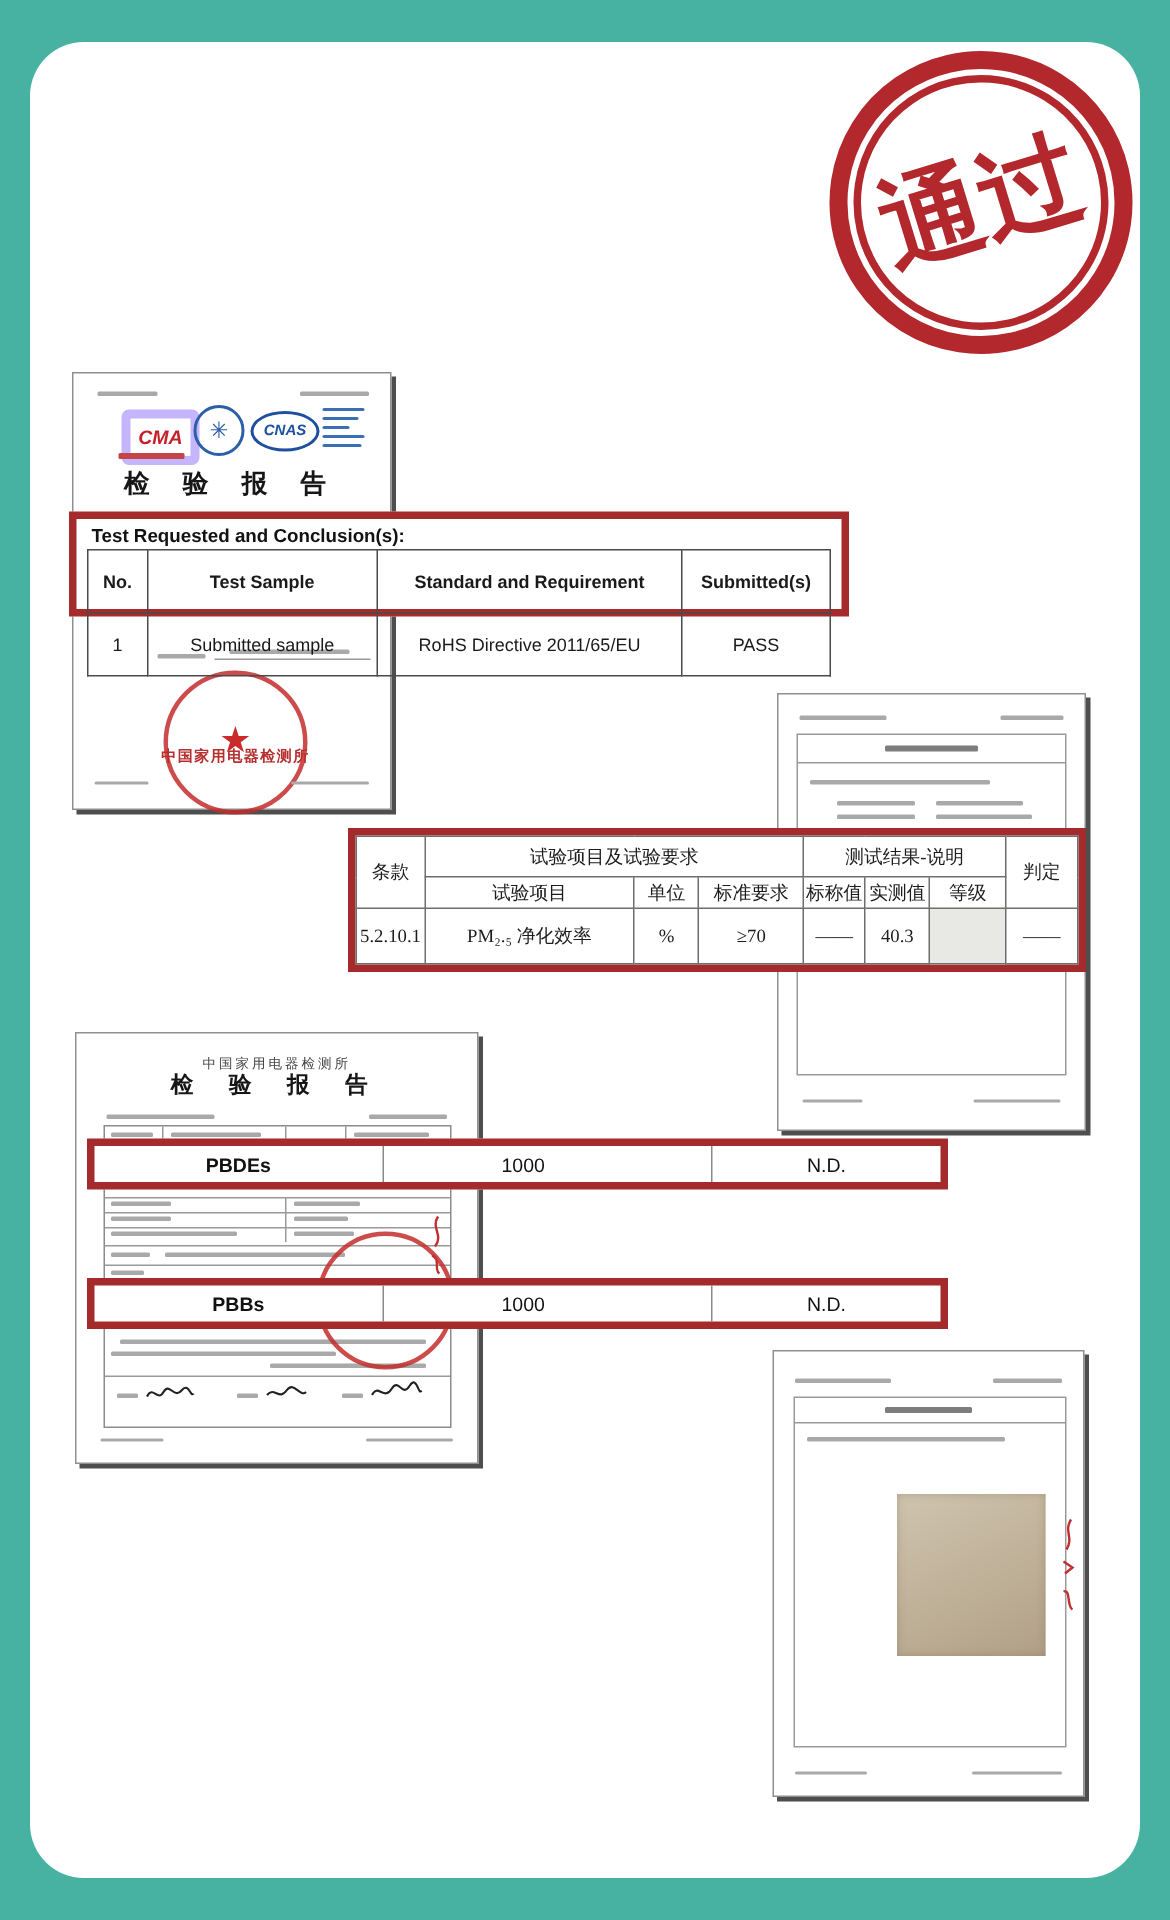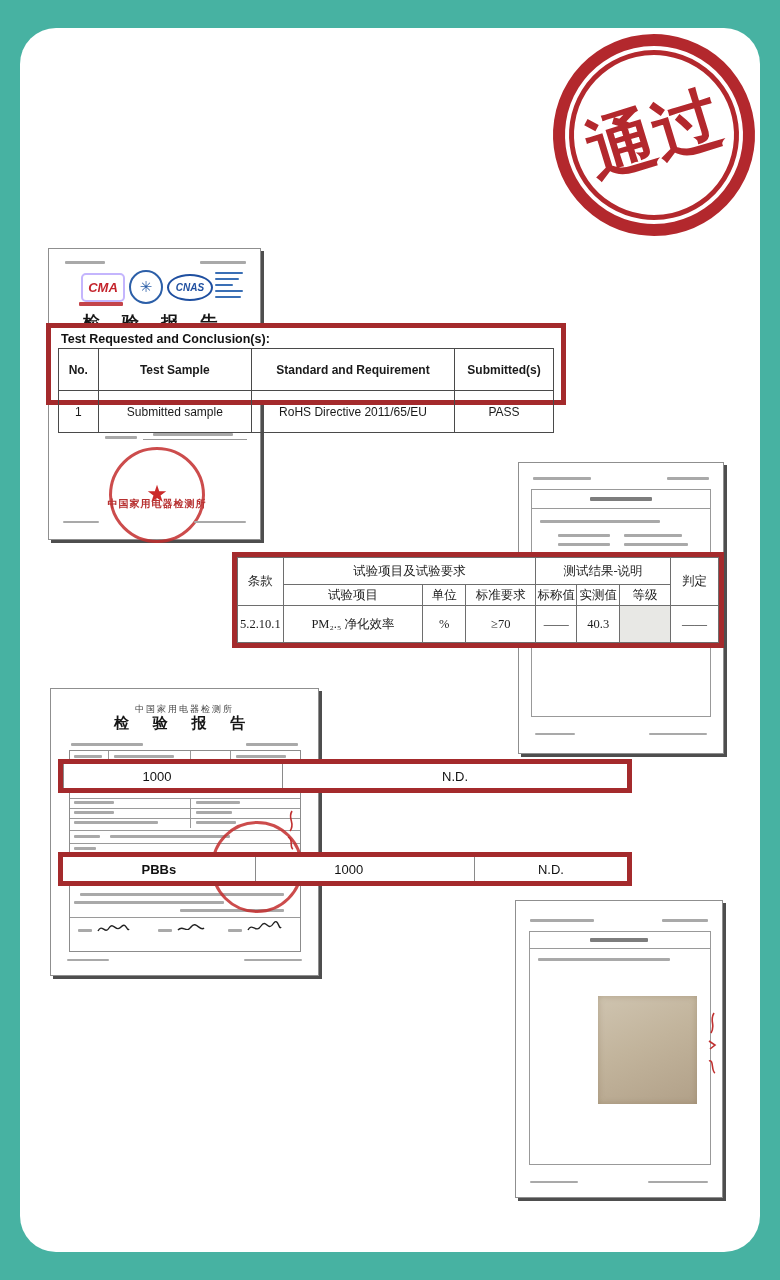--- a/index.html
+++ b/index.html
@@ -42,21 +42,21 @@
   .rtab th,.rtab td{border:1px solid #6e6e6e;text-align:center;font-weight:normal;padding:0;}
   .rtab .gray{background:#e8e8e5;}
   .band{position:absolute;left:58px;width:574px;height:34px;border:5px solid #A42A2C;background:#fff;
         z-index:6;box-sizing:border-box;display:flex;align-items:stretch;}
   .band-cell{display:flex;align-items:center;justify-content:center;font-size:13px;color:#111;}
   .band-cell.c1{flex:0 0 34%;font-weight:bold;}
   .band-cell.c2{flex:0 0 33%;border-left:1.5px solid #8a8a8a;}
   .band-cell.c3{flex:1;border-left:1.5px solid #8a8a8a;margin-left:32px;}
   
   .serif-title{font-family:"Liberation Serif",serif;font-weight:bold;color:#161616;text-align:center;}
-  .cma-logo{position:absolute;left:32px;top:24px;width:40px;height:25px;border:2px solid #c4b5fd;border-radius:5px;
+  .cma-logo{position:absolute;left:32px;top:24px;width:40px;height:25px;border:6px solid #c4b5fd;border-radius:5px;
             color:#C4232B;font-weight:bold;font-size:13px;display:flex;align-items:center;justify-content:center;font-style:italic;}
   .blue-circle{position:absolute;left:80px;top:21px;width:30px;height:30px;border:2px solid #2C5FA8;border-radius:50%;
             color:#2C5FA8;display:flex;align-items:center;justify-content:center;font-size:15px;}
   .cnas-logo{position:absolute;left:118px;top:25px;width:42px;height:23px;border:2px solid #1F4FA0;border-radius:50%;
             color:#1F4FA0;font-weight:bold;font-size:10px;font-style:italic;display:flex;align-items:center;justify-content:center;}
   .seal{position:absolute;border:3px solid rgba(195,45,45,0.85);border-radius:50%;}
   .seal .star{position:absolute;left:50%;top:50%;transform:translate(-50%,-54%);color:#CB2A2A;font-size:24px;}
   .seal .seal-org{position:absolute;left:50%;top:50%;transform:translate(-50%,2px);white-space:nowrap;
             font-size:10px;font-weight:bold;color:#B73030;letter-spacing:1px;}
   .photo{position:absolute;background:linear-gradient(155deg,#cfc4b0 0%,#c2b49c 45%,#b1a088 100%);
@@ -96,21 +96,21 @@
   </div>
 
   <div class="seal" style="left:60px;top:198px;width:90px;height:90px;">
     <div class="star">★</div>
     <div class="seal-org">中国家用电器检测所</div>
   </div>
   <div class="bl" style="left:14px;bottom:16px;width:36px;"></div>
   <div class="bl" style="right:14px;bottom:16px;width:52px;"></div>
 </div>
 
-<div class="redbox" style="left:46px;top:323px;width:520px;height:82px;">
+<div class="redbox" style="left:46px;top:341px;width:520px;height:70px;">
   <div class="c-head">Test Requested and Conclusion(s):</div>
   <table class="ctab">
     <colgroup>
         <col style="width:8%">
         <col style="width:31%">
         <col style="width:41%">
         <col style="width:20%">
       </colgroup>
     <tbody>
         <tr>
@@ -244,20 +244,21 @@
   </div>
 
   <svg style="position:absolute;left:233px;top:120px;z-index:3;" width="16" height="60" viewBox="0 0 16 60">
     <path d="M8 2 C3 10,12 14,6 22 M4 28 C10 30,5 38,9 40 M3 48 C9 46,6 56,11 58" stroke="#c03030" stroke-width="1.6" fill="none"></path>
     </svg>
   <div class="bl" style="left:16px;bottom:14px;width:42px;"></div>
   <div class="bl" style="right:16px;bottom:14px;width:58px;"></div>
 </div>
 
 <div class="band" style="top:759px;">
+  <div class="band-cell c1">PBDEs</div>
   <div class="band-cell c2">1000</div>
   <div class="band-cell c3">N.D.</div>
 </div>
 
 <div class="band" style="top:852px;">
   <div class="band-cell c1">PBBs</div>
   <div class="band-cell c2">1000</div>
   <div class="band-cell c3">N.D.</div>
 </div>
 

